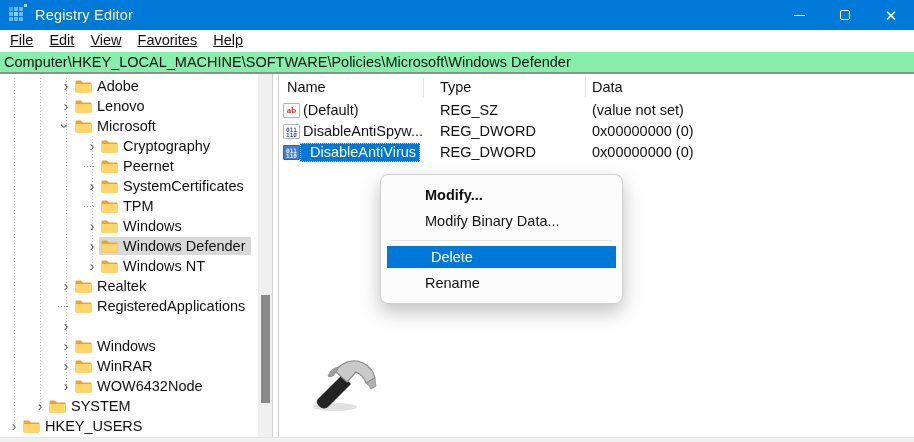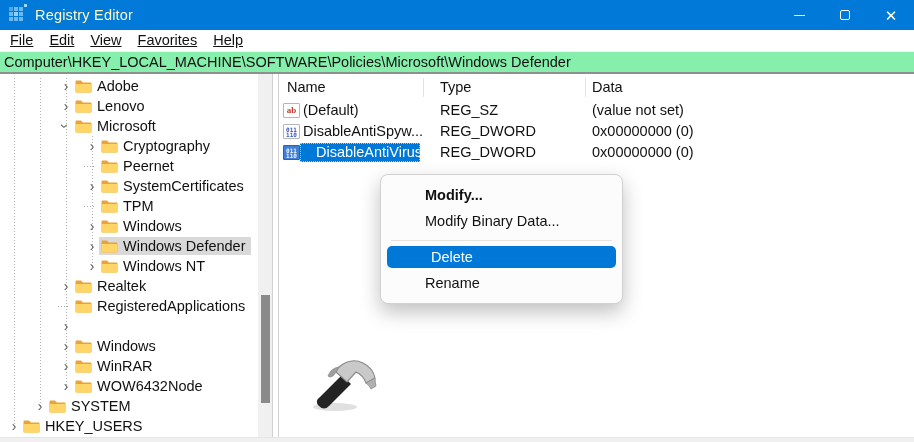--- a/index.html
+++ b/index.html
@@ -69,36 +69,36 @@
   .list-rows { position:absolute; top:26px; left:0; right:0; }
   .lrow { position:relative; height:21px; }
   .vicon { position:absolute; left:4px; top:3px; width:17px; height:15px;
     border:1px solid #b5b5b5; background:#fff; display:flex; flex-direction:column;
     align-items:center; justify-content:center; border-radius:1px; }
   .vicon .l { font:bold 6px "DejaVu Sans Mono",monospace; line-height:5px; letter-spacing:0; color:#3a57c4; }
   .vicon.sz .l { font:bold 9px "Liberation Serif",serif; line-height:9px; color:#c23b2e; }
   .vicon.sel { background:#3f7fd6; border-color:#2a62b0; }
   .vicon.sel .l { color:#eaf3ff; }
   .vname { position:absolute; left:24px; top:1px; line-height:19px; }
-  .vname.sel { left:21px; width:120px; padding-left:16px; background:var(--selection,#0078d7);
+  .vname.sel { left:21px; width:120px; padding-left:10px; background:var(--selection,#0078d7);
     color:#fff; outline:1px dotted #9cc9f5; outline-offset:-1px; }
   .vtype { position:absolute; left:161px; top:1px; line-height:19px; }
   .vdata { position:absolute; left:313px; top:1px; line-height:19px; }
 
   
   .hscroll { position:absolute; left:0; right:0; bottom:0; height:5px;
     background:#f0f0f0; border-top:1px solid #e6e6e6; }
 
   
   .ctx { position:absolute; left:380px; top:174px; width:243px; z-index:20;
     background:#fcfcfc; border:1px solid #d0d0d0; border-radius:8px;
     box-shadow:0 8px 20px rgba(0,0,0,.25); padding:7px 0; }
   .cmi { height:26px; line-height:26px; padding-left:44px; font-size:14.5px; }
   .cmi.bold { font-weight:bold; }
-  .cmi.hl { height:22px; line-height:22px; margin:2px 6px; border-radius:5px;
+  .cmi.hl { height:22px; line-height:22px; margin:2px 6px; border-radius:0;
     background:var(--selection,#0078d7); color:#fff; }
   .csep { height:1px; background:#e3e3e3; margin:6px 10px 5px 10px; }
 
   
   .hammer { position:absolute; left:305px; top:355px; width:80px; height:58px; z-index:30; }
 </style>
 </head>
 <body>
 
 <div class="titlebar">

